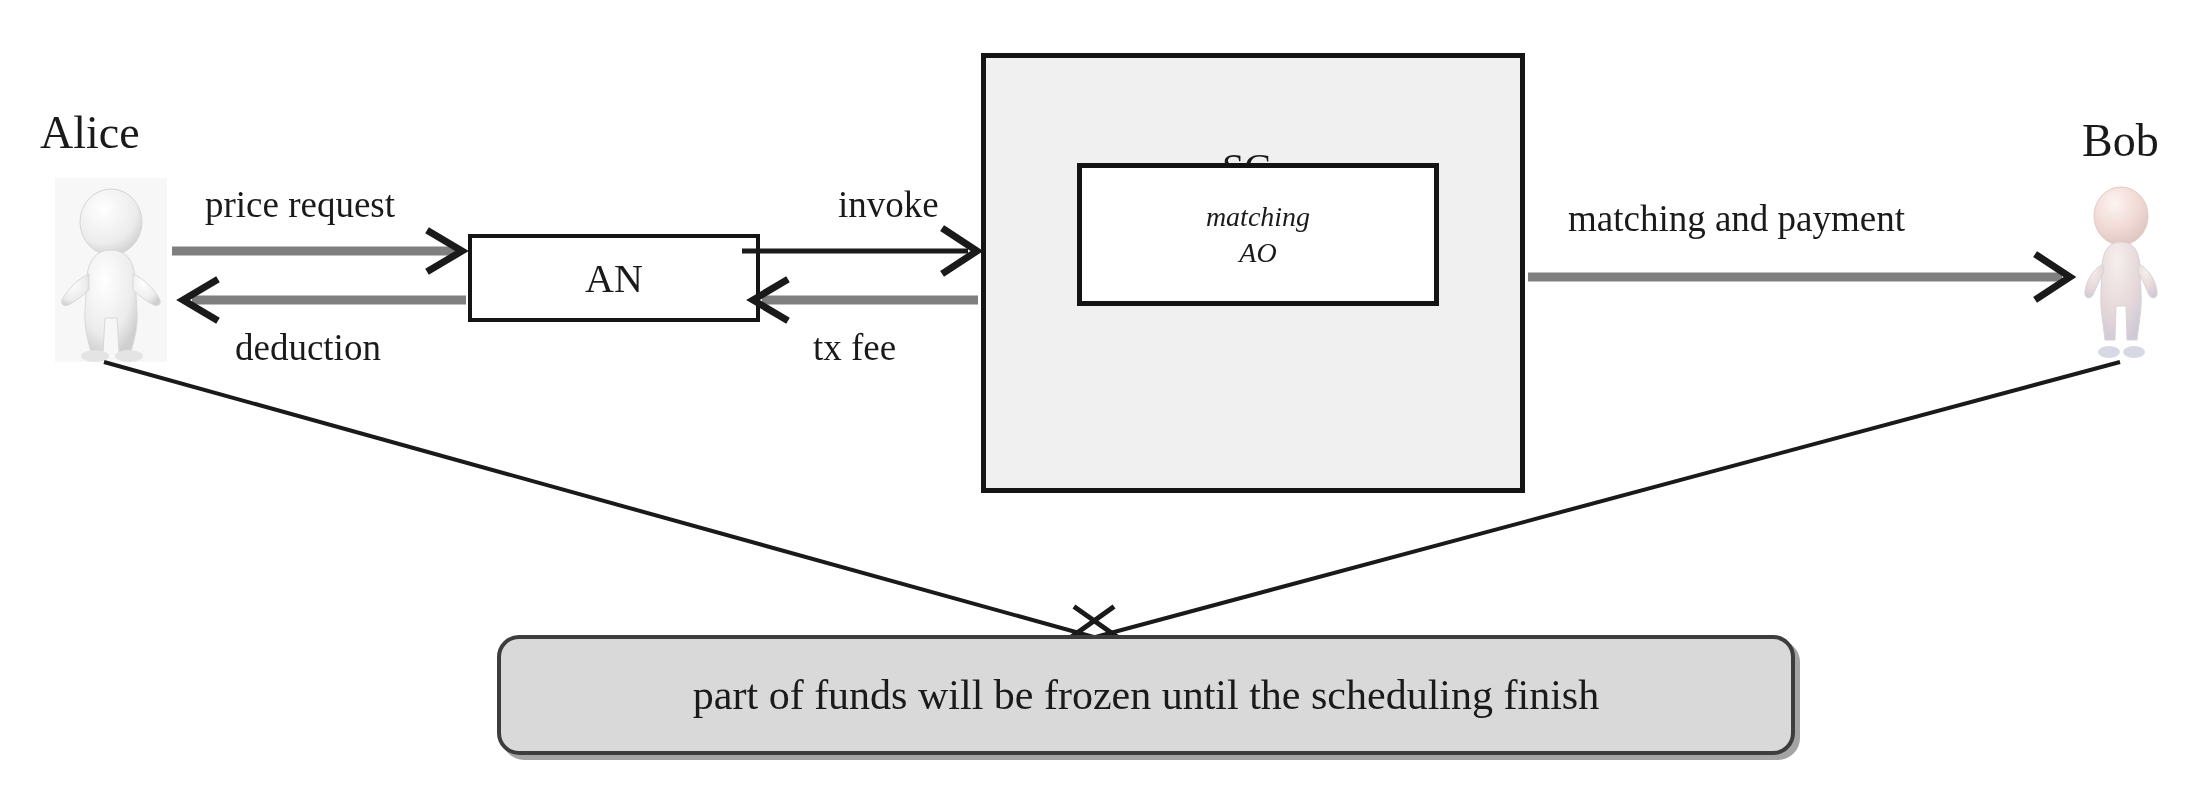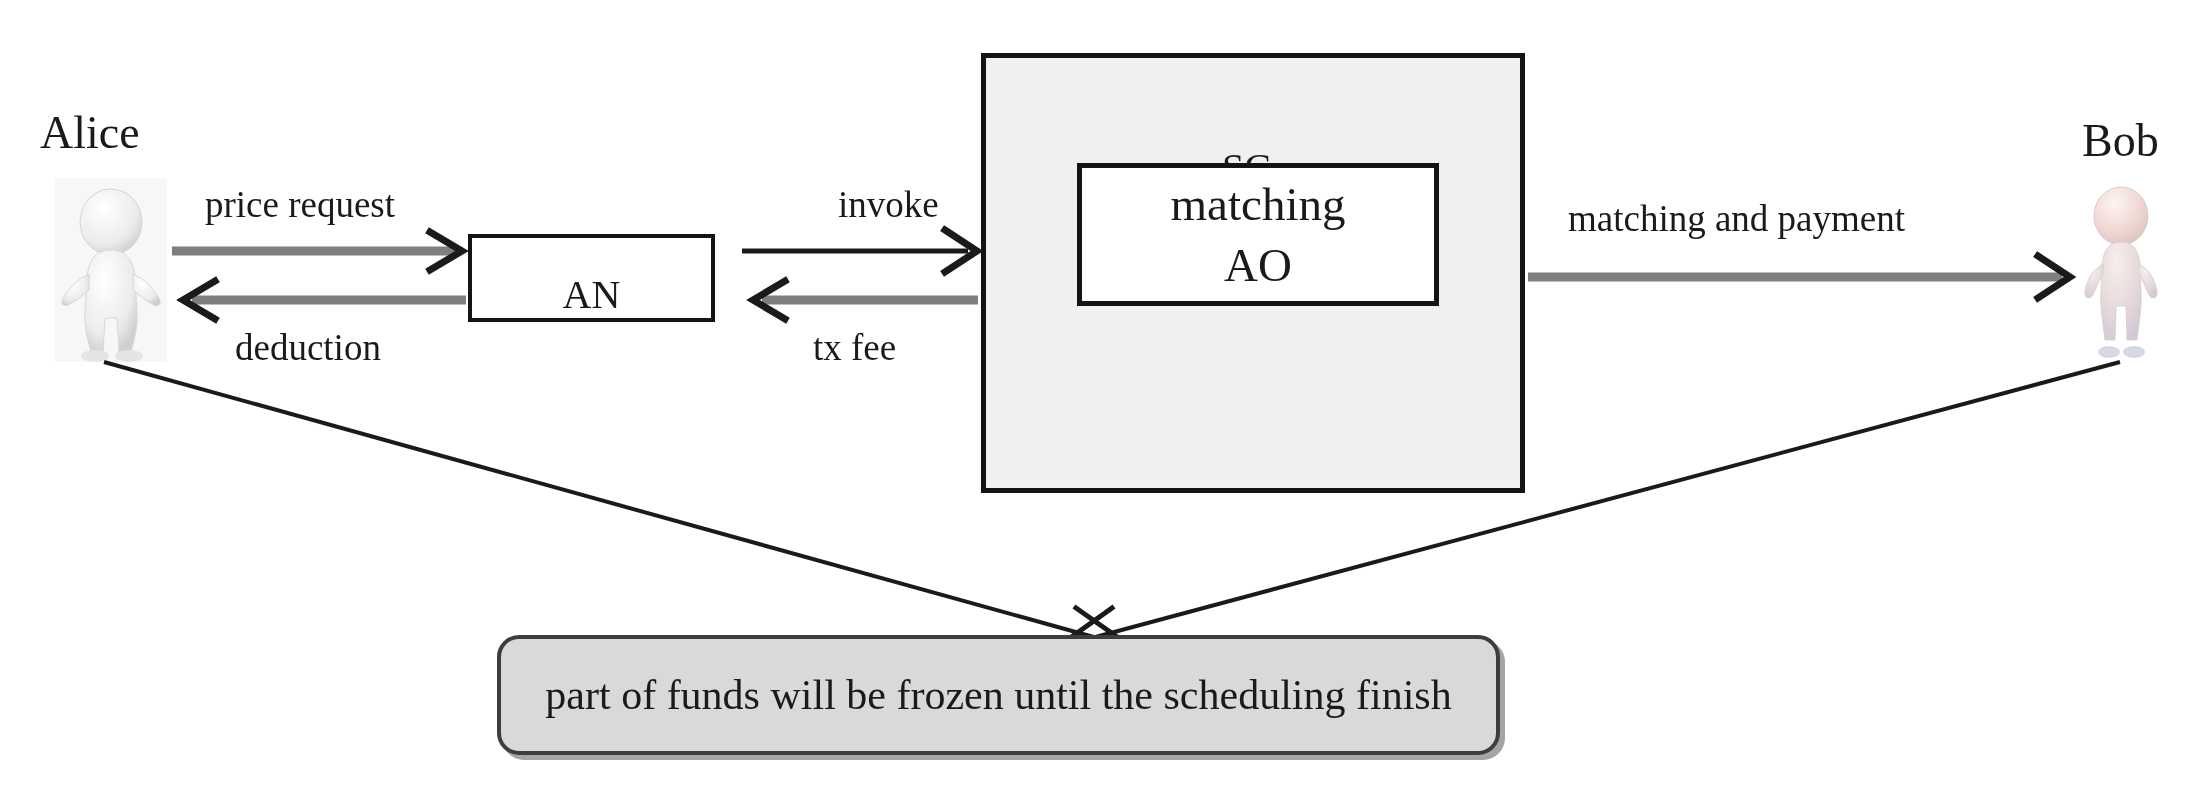--- a/index.html
+++ b/index.html
@@ -13,21 +13,21 @@
   .figwrap{position:absolute;}
   .sc-box{position:absolute;background:#f0f0f0;border:5px solid #141414;box-sizing:border-box;}
   .inner-box{position:absolute;background:#ffffff;border:5px solid #141414;box-sizing:border-box;
              display:flex;align-items:center;justify-content:center;text-align:center;}
   .an-box{position:absolute;background:#ffffff;border:4px solid #141414;box-sizing:border-box;
           display:flex;align-items:center;justify-content:center;}
   .note-box{position:absolute;background:#d9d9d9;border:4px solid #3d3d3d;border-radius:22px;
             box-sizing:border-box;display:flex;align-items:center;justify-content:center;
             box-shadow:5px 5px 0 rgba(90,90,90,0.55);}
   .note-text{font-size:42px;}
-  .ib-text{font-size:47px;line-height:1.28;}
+  .ib-text{font-size:28px;line-height:1.28;font-style:italic;}
 </style>
 </head>
 <body>
 
 <div id="stage">
 
   <div class="lbl actor-name" style="left:40px;top:110px;">Alice</div>
   <div class="lbl actor-name" style="left:2082px;top:110px;margin-top:8px;">Bob</div>
 
   <div class="figwrap" style="left:55px;top:178px;width:112px;height:184px;background:#f7f7f7;">
@@ -75,21 +75,21 @@
   <div class="lbl box-label" style="left:1222px;top:100px;margin-top:48px;">SC</div>
 
   <div class="inner-box" style="left:1077px;top:163px;width:362px;height:143px;">
     <div class="ib-text">
       <div>matching</div>
       <div>AO</div>
     </div>
   </div>
 
 
-  <div class="an-box" style="left:468px;top:234px;width:247px;height:88px;align-items:flex-end;">
+  <div class="an-box" style="left:468px;top:234px;width:292px;height:88px;">
     <span class="box-label">AN</span>
   </div>
 
   <svg class="layer" aria-hidden="true">
 
     <g>
       <line x1="172" y1="251" x2="455" y2="251" stroke="#7f7f7f" stroke-width="9"></line>
       <polyline points="430,232 462,251 430,270" fill="none" stroke="#1a1a1a" stroke-width="7" stroke-linecap="square"></polyline>
     </g>
 
@@ -123,17 +123,17 @@
       <polyline points="1112,608 1056,648 1122,660" fill="none" stroke="#1a1a1a" stroke-width="5" stroke-linecap="square"></polyline>
     </g>
   </svg>
 
   <div class="lbl edge-label" style="left:205px;top:186px;">price request</div>
   <div class="lbl edge-label" style="left:235px;top:329px;">deduction</div>
   <div class="lbl edge-label" style="left:838px;top:186px;">invoke</div>
   <div class="lbl edge-label" style="left:813px;top:329px;">tx fee</div>
   <div class="lbl edge-label" style="left:1568px;top:200px;">matching and payment</div>
 
-  <div class="note-box" style="left:497px;top:635px;width:1003px;height:120px;">
+  <div class="note-box" style="left:497px;top:635px;width:1298px;height:120px;">
     <span class="note-text">part of funds will be frozen until the scheduling finish</span>
   </div>
 
 </div>
 
 </body></html>

